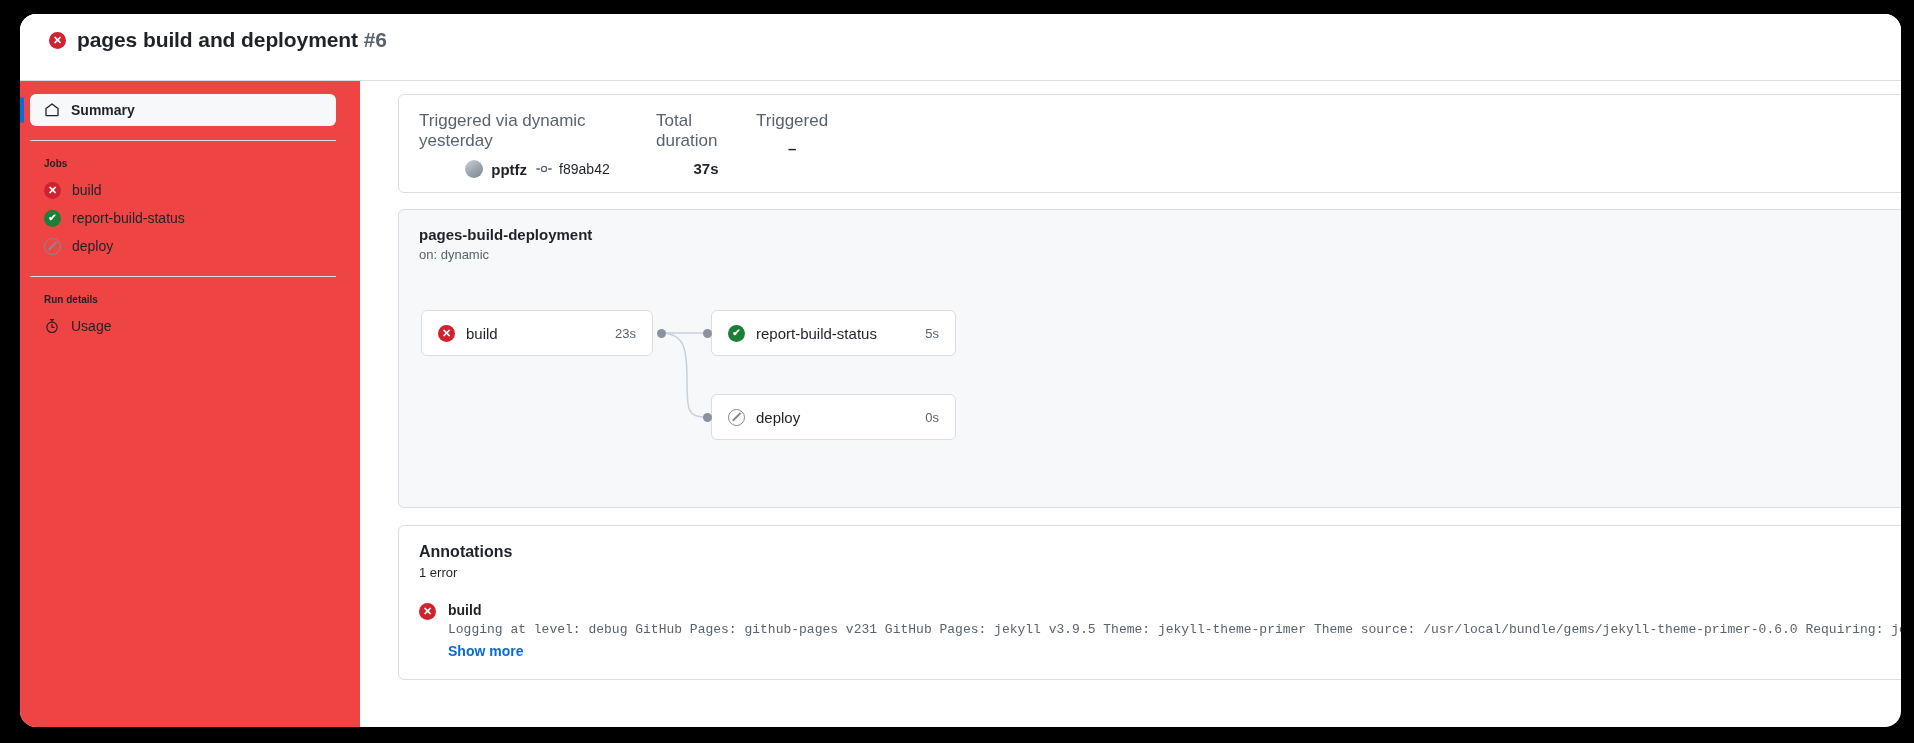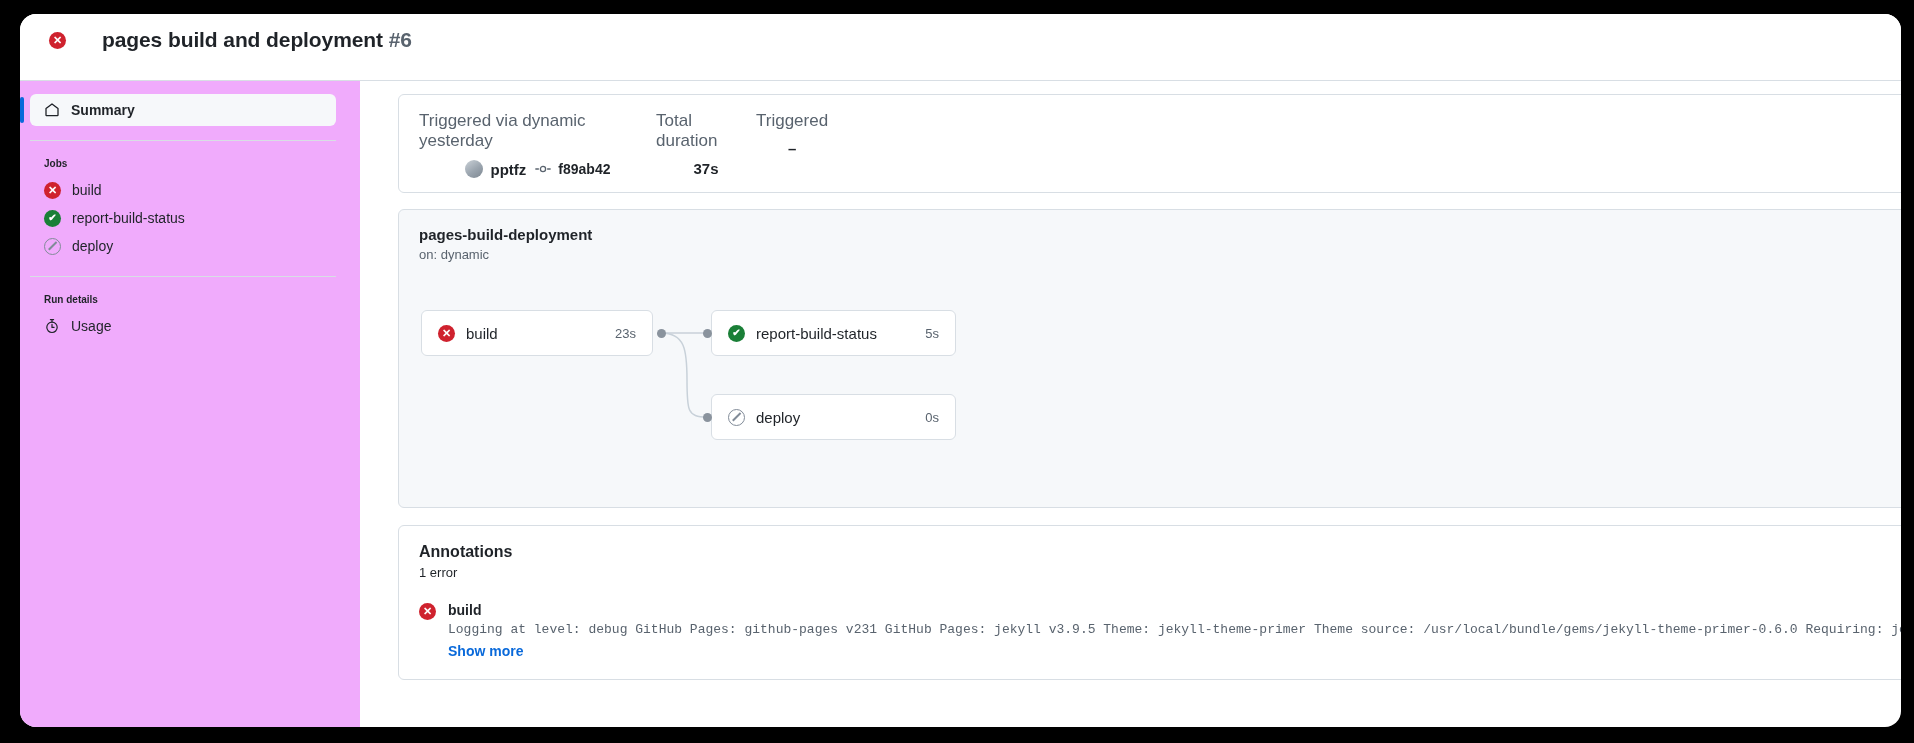--- a/index.html
+++ b/index.html
@@ -27,21 +27,20 @@
     background: #ffffff;
   }
   .title-wrap {
     position: absolute;
     left: 29px; top: 14px;
     display: flex; align-items: center; gap: 11px;
   }
   .run-title {
     font-size: 21px; font-weight: bold; color: #1f2328;
     letter-spacing: -0.1px;
-    margin-left: 25px;
   }
   .run-number { color: #59636e; font-weight: bold; }
   .topbar-actions {
     position: absolute;
     right: -4px; top: 15px;
     display: flex; align-items: center; gap: 8px;
   }
   .btn {
     display: flex; align-items: center; gap: 7px;
     height: 32px; padding: 0 12px;
@@ -62,21 +61,21 @@
   }
   .kebab { font-size: 16px; line-height: 1; color: #24292f; letter-spacing: 1px; }
 
   
   .body-wrap { display: flex; height: 646px; }
 
   
   .sidebar {
     width: 340px;
     padding: 13px 24px 0 0;
-    background: #f0abfc;
+    background: #ef4444;
     flex: 0 0 340px;
   }
   .nav-item {
     position: relative;
     display: flex; align-items: center; gap: 11px;
     height: 32px;
     margin: 0 0 0 10px;
     padding: 0 10px 0 14px;
     border-radius: 6px;
     font-size: 14px; color: #1f2328;
@@ -147,21 +146,21 @@
   .meta-row { display: flex; }
   .meta-col { margin-right: 0; }
   .meta-label { font-size: 17px; color: #59636e; margin-bottom: 9px; }
   .meta-value { font-size: 15px; font-weight: bold; color: #1f2328; display: flex; align-items: center; justify-content: center; }
   .avatar {
     width: 18px; height: 18px; border-radius: 50%;
     background: linear-gradient(145deg,#cbd2d8 0%,#9aa4ae 55%,#7d8791 100%);
     margin-right: 8px; flex: 0 0 auto;
   }
   .commit-sep { display: inline-flex; align-items: center; margin: 0 7px 0 9px; color: #59636e; }
-  .commit-sha { font-weight: bold; font-size: 14px; color: #1f2328; }
+  .commit-sha { font-weight: normal; font-size: 14px; color: #1f2328; }
 
   
   .graph-card {
     background: #f6f8fa;
     position: relative;
     height: 299px;
     margin-bottom: 17px;
     overflow: hidden;
   }
   .graph-header { padding: 16px 0 0 20px; }

